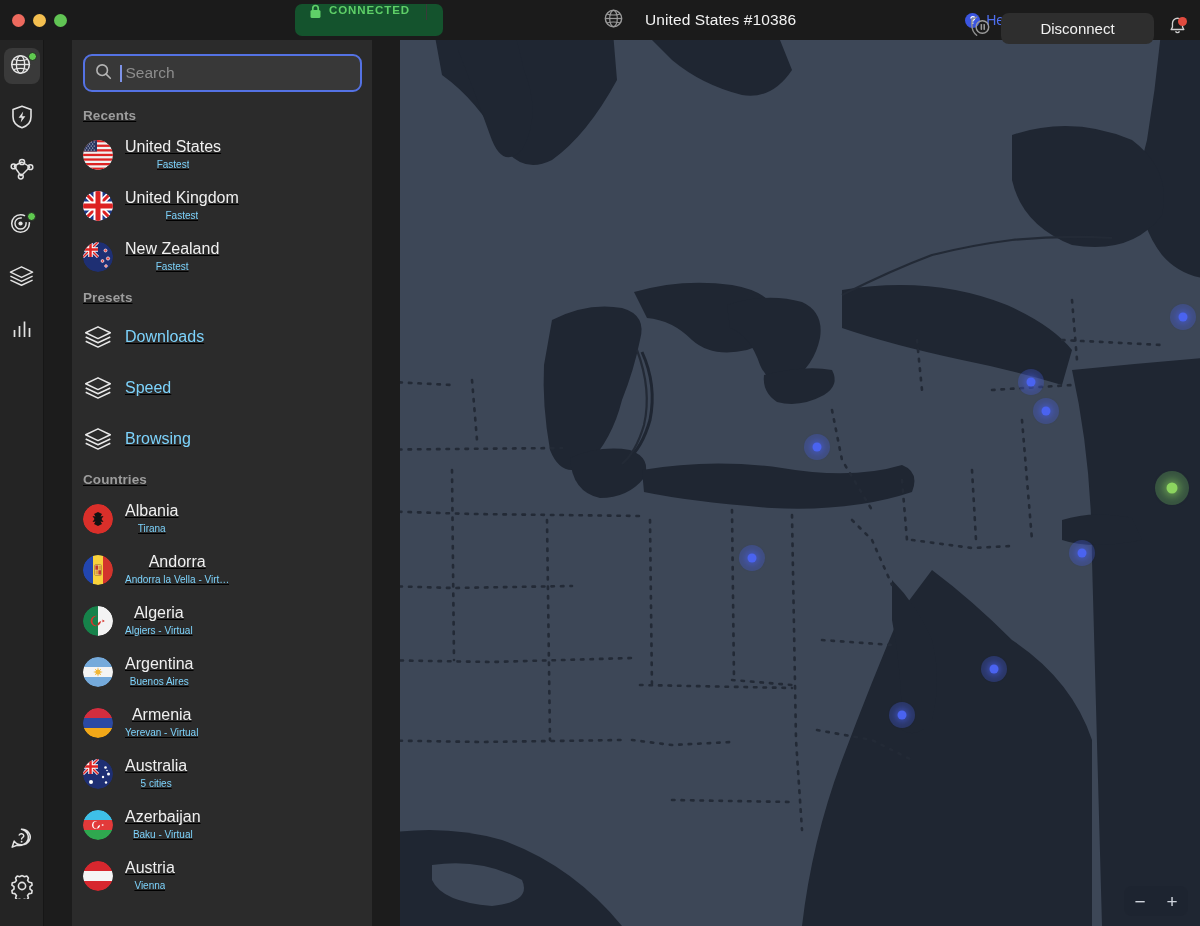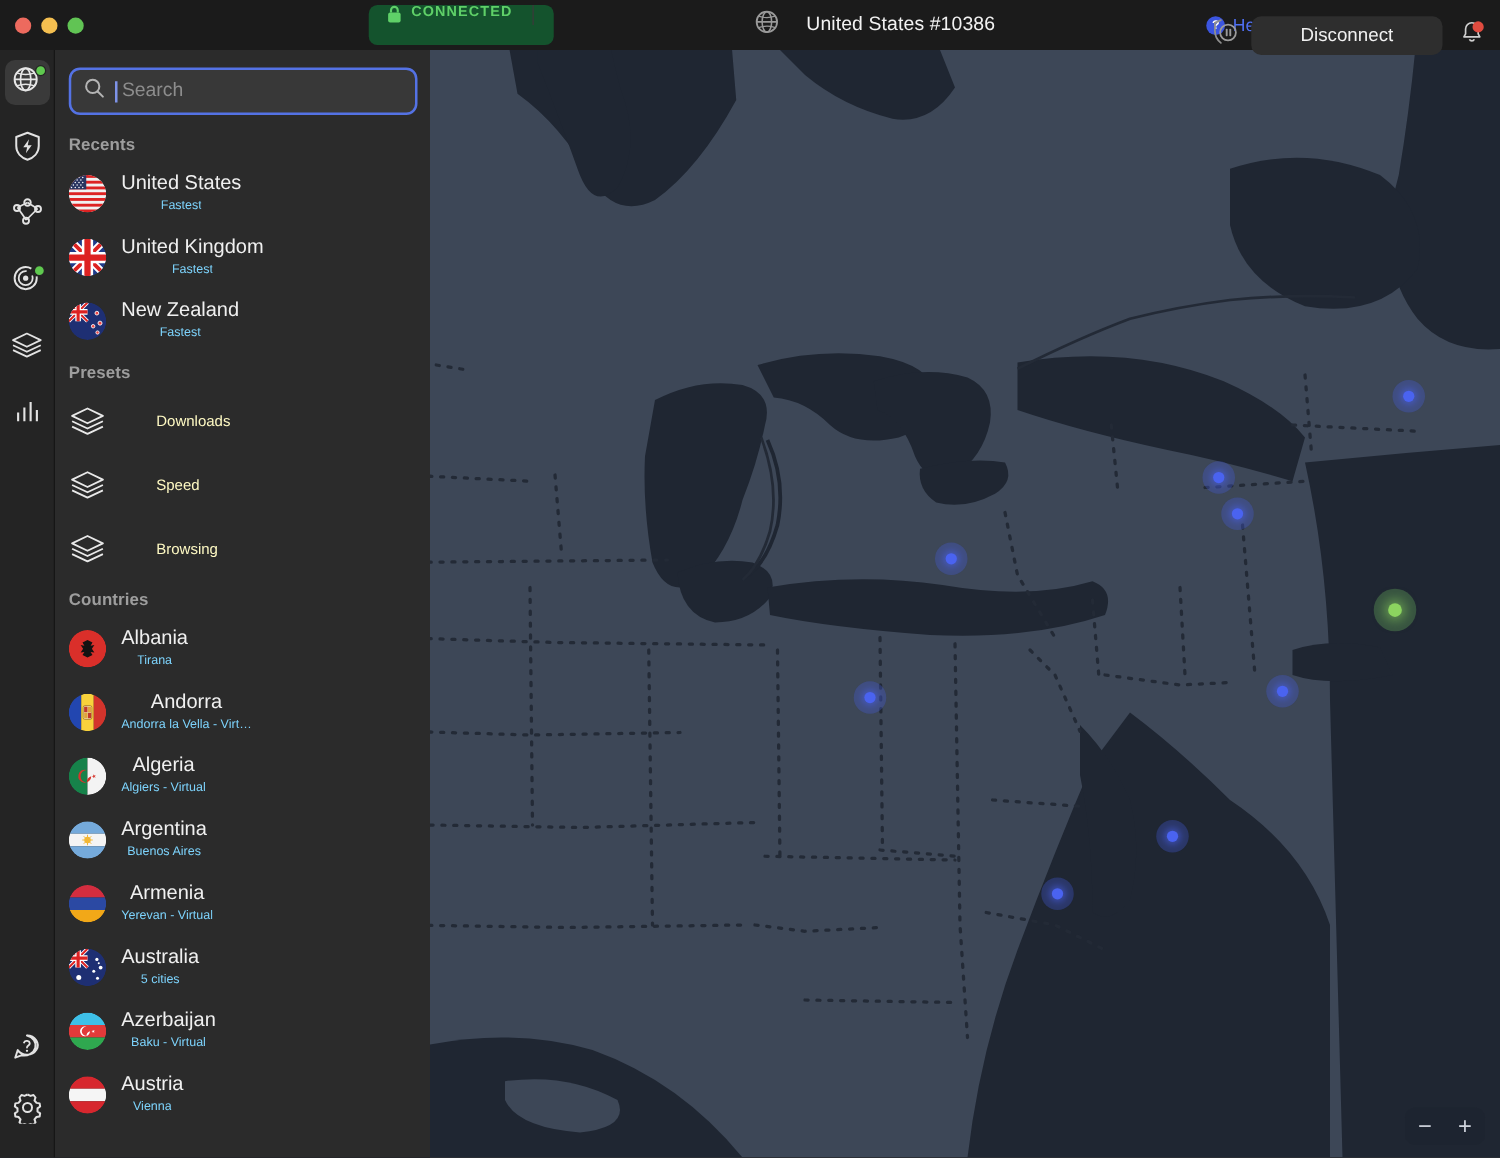--- a/index.html
+++ b/index.html
@@ -68,21 +68,21 @@
   .bell-btn {
     width:46px; height:40px; display:flex; align-items:center;
     justify-content:center; position:relative; cursor:pointer;
   }
   .bell-dot {
     position:absolute; width:9px; height:9px; border-radius:50%;
     background:#e04b3f; top:9px; right:13px;
   }
 
   
-  .body { flex:1; display:flex; position:relative; overflow:hidden; }
+  .body { flex:1; display:flex; position:relative; overflow:hidden;gap:28px; }
 
   
   .rail {
     width:44px; min-width:44px; background:#242424;
     display:flex; flex-direction:column; align-items:center;
     padding-top:8px; border-right:1px solid #161616; position:relative;
   }
   .rail-btn {
     width:36px; height:36px; border-radius:8px; margin-bottom:17px;
     display:flex; align-items:center; justify-content:center;
@@ -114,42 +114,42 @@
     width:1.5px; height:17px; background:#7e93e8;
   }
   .search-input {
     flex:1; background:transparent; border:none; outline:none;
     color:#e8e8e8; font-size:15.5px;
     font-family:"Liberation Sans", sans-serif;
     margin-left:-4px;
   }
   .search-input::placeholder { color:#8d8d8d; }
 
-  .scroll { flex:1; overflow:hidden; padding-bottom:0; }
+  .scroll { flex:1; overflow:hidden; padding-bottom:0;text-decoration:underline; }
 
   .sec-head {
     color:#9d9d9d; font-size:13.5px; font-weight:bold;
     padding:8px 0 6px 11px; letter-spacing:0.1px;
   }
   .row {
     display:flex; align-items:center; gap:12px;
     padding:2px 8px 2px 11px; height:51px; cursor:pointer;
   }
   .flag {
     width:30px; height:30px; min-width:30px; border-radius:50%;
     overflow:hidden; position:relative; flex-shrink:0;
   }
   .rtxt { display:flex; flex-direction:column; justify-content:center; min-width:0;align-items:center; }
   .rtitle { color:#f0f0f0; font-size:16px; line-height:19px; white-space:nowrap; }
   .rsub {
     color:#7dd3fc; font-size:10px; line-height:17px;
     white-space:nowrap; overflow:hidden; text-overflow:ellipsis; max-width:220px;
   }
   .preset-row { height:51px; gap:12px; padding-left:11px; }
-  .preset-label { color:#fef9c3; font-size:12px;margin-left:28px; }
+  .preset-label { color:#7dd3fc; font-size:16px; }
 
   
   .map { flex:1; position:relative; background:#3d4757; overflow:hidden; }
   .map-svg { position:absolute; inset:0; width:100%; height:100%; }
 
   .pin { position:absolute; transform:translate(-50%,-50%); pointer-events:auto; cursor:pointer; }
   .pin .halo {
     position:absolute; left:50%; top:50%; transform:translate(-50%,-50%);
     width:26px; height:26px; border-radius:50%;
     background:rgba(72,96,230,0.30);

